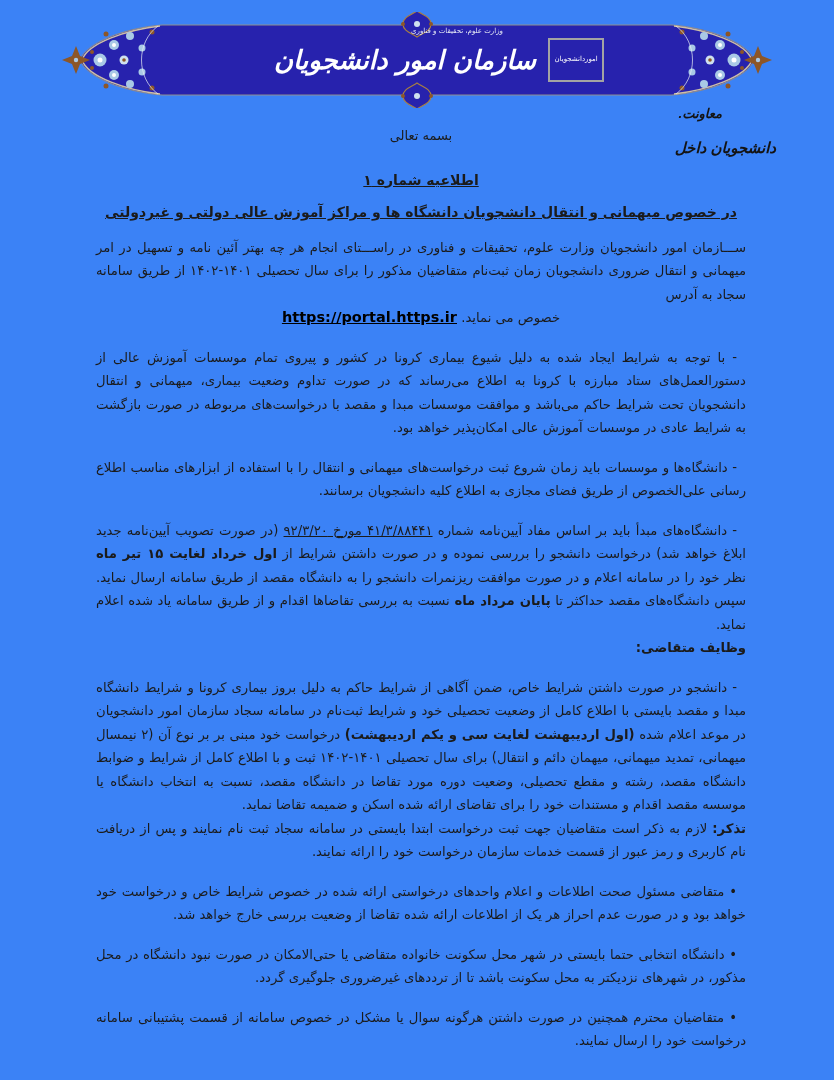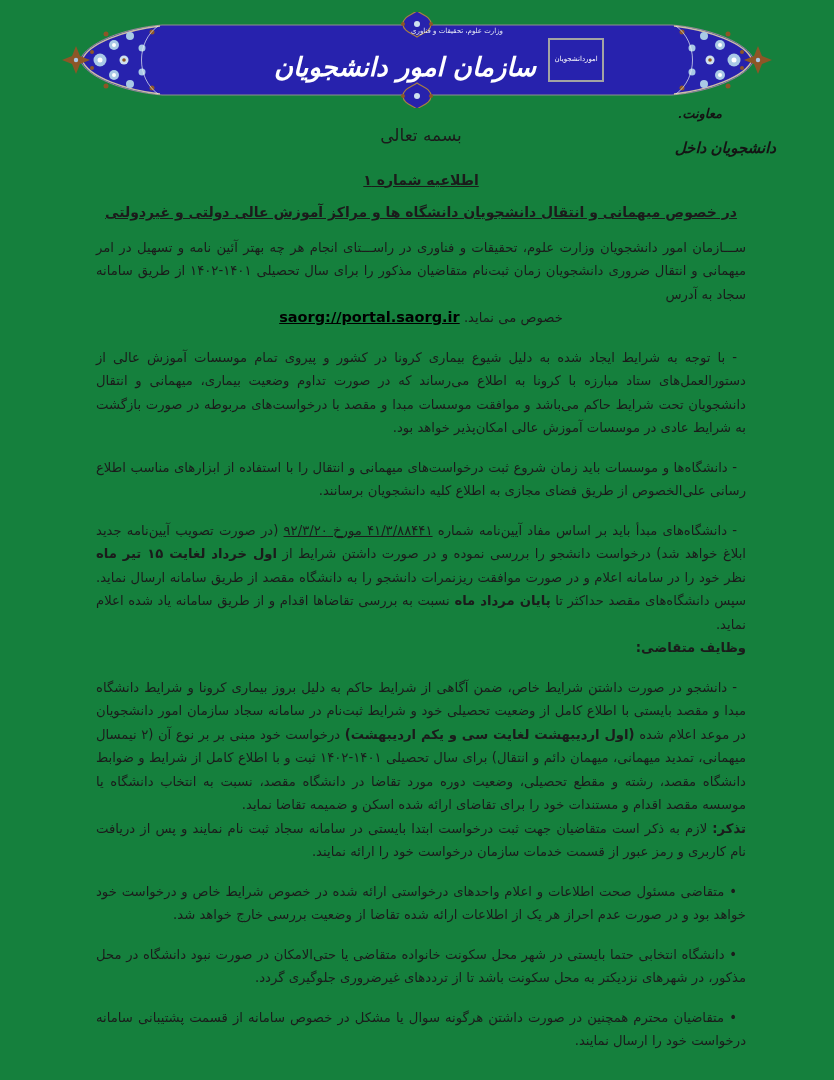--- a/index.html
+++ b/index.html
@@ -1,41 +1,41 @@
 <!DOCTYPE html>
 <html lang="fa"><head>
 <meta charset="utf-8">
 <style>
   html,body{margin:0;padding:0;background:#ffffff;}
   .page{
-    position:relative;width:834px;height:1080px;margin:0 auto;background:#15803d;
+    position:relative;width:834px;height:1080px;margin:0 auto;background:#3b82f6;
     font-family:"DejaVu Sans","Liberation Sans",sans-serif;color:#1b1b1b;overflow:hidden;
   }
   
   .banner{position:absolute;top:12px;left:62px;width:710px;height:98px;}
   .banner svg{position:absolute;left:0;top:0;}
   .banner-overlay{position:absolute;left:0;top:0;width:710px;height:96px;}
   .ministry{position:absolute;top:15px;left:80px;right:0;text-align:center;
     font-size:7px;color:#e8ecf6;letter-spacing:.5px;}
-  .org-row{position:absolute;top:26px;left:0;width:710px;display:flex;align-items:flex-end;
+  .org-row{position:absolute;top:26px;left:0;width:710px;display:flex;align-items:center;
     justify-content:center;gap:12px;transform:translateX(22px);}
   .org-name{font-size:26px;font-weight:bold;font-style:italic;color:#ffffff;
     letter-spacing:1px;direction:rtl;white-space:nowrap;}
   .logo-box{width:56px;height:44px;border:2px solid #a3a3a3;box-sizing:border-box;
     display:flex;flex-direction:row;align-items:center;justify-content:center;
     color:#ffffff;font-size:7px;line-height:1.35;text-align:center;direction:rtl;}
   
   .hand{position:absolute;font-family:Liberation Sans, sans-serif;
     font-style:italic;color:#141414;direction:rtl;}
   .hand1{top:106px;right:112px;font-size:13px;font-weight:bold;}
   .hand2{top:139px;right:58px;font-size:15px;font-weight:bold;letter-spacing:2px;}
   
   .content{position:absolute;top:124px;right:88px;width:650px;direction:rtl;
     font-size:13.2px;line-height:23.5px;text-align:justify;}
-  .besmele{text-align:center;font-size:17px;margin:0 0 21px 0;}
+  .besmele{text-align:center;font-size:13px;margin:0 0 21px 0;}
   .notice{text-align:center;font-weight:bold;text-decoration:underline;
     font-size:14px;margin:0 0 9px 0;}
   .title{text-align:center;font-weight:bold;text-decoration:underline;
     font-size:14px;margin:0 0 11px 0;}
   .para{margin:0;}
   .indent1{text-indent:9px;margin-top:16px;}
   .url-line{text-align:center;margin:0 0 3px 0;}
   .url{font-weight:bold;text-decoration:underline;color:#000000;font-size:14.5px;
     direction:ltr;unicode-bidi:isolate;cursor:pointer;}
   .b{font-weight:bold;}
@@ -113,21 +113,21 @@
 
     <div class="notice">اطلاعیه شماره ۱</div>
 
     <div class="title">در خصوص میهمانی و انتقال دانشجویان دانشگاه ها و مراکز آموزش عالی دولتی و غیردولتی</div>
 
     <p class="para">
       <span>ســـازمان امور دانشجویان وزارت علوم، تحقیقات و فناوری در راســـتای انجام هر چه بهتر آئین نامه و تسهیل در امر میهمانی و انتقال ضروری دانشجویان زمان ثبت‌نام متقاضیان مذکور را برای سال تحصیلی ۱۴۰۱-۱۴۰۲ از طریق سامانه سجاد به آدرس</span>
     </p>
     <div class="url-line">
       <span>خصوص می نماید.</span>
-      <a class="url">saorg://portal.saorg.ir</a>
+      <a class="url">https://portal.https.ir</a>
     </div>
 
     <p class="para indent1">
       <span>-</span>
       <span>با توجه به شرایط ایجاد شده به دلیل شیوع بیماری کرونا در کشور و پیروی تمام موسسات آموزش عالی از دستورالعمل‌های ستاد مبارزه با کرونا به اطلاع می‌رساند که در صورت تداوم وضعیت بیماری، میهمانی و انتقال دانشجویان تحت شرایط حاکم می‌باشد و موافقت موسسات مبدا و مقصد با درخواست‌های مربوطه در صورت بازگشت به شرایط عادی در موسسات آموزش عالی امکان‌پذیر خواهد بود.</span>
     </p>
 
     <p class="para indent1">
       <span>-</span>
       <span>دانشگاه‌ها و موسسات باید زمان شروع ثبت درخواست‌های میهمانی و انتقال را با استفاده از ابزارهای مناسب اطلاع رسانی علی‌الخصوص از طریق فضای مجازی به اطلاع کلیه دانشجویان برسانند.</span>

